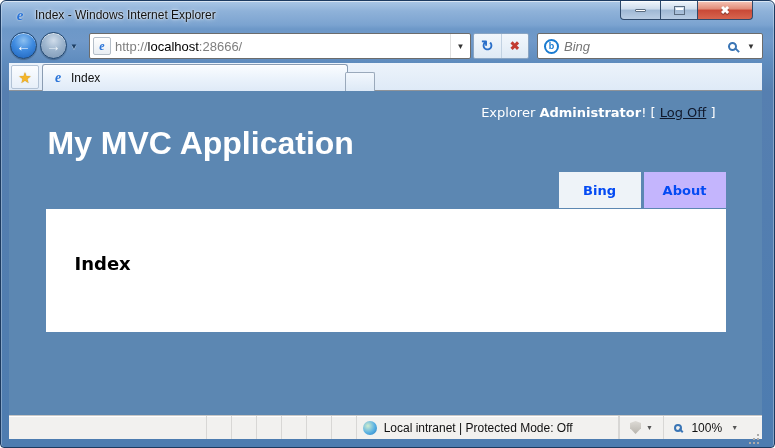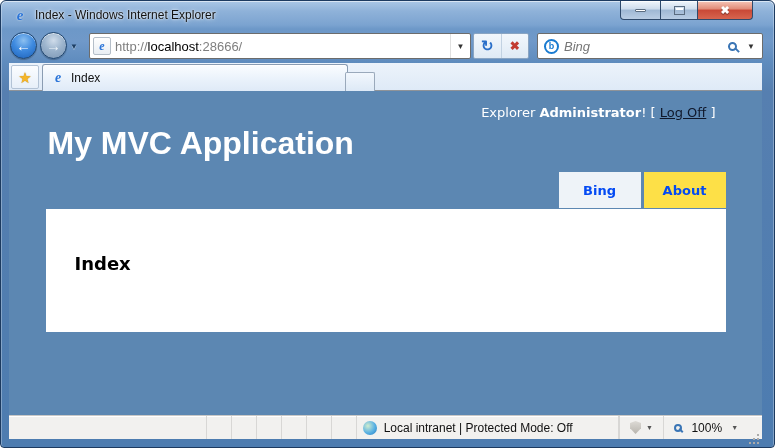--- a/index.html
+++ b/index.html
@@ -102,21 +102,21 @@
   .viewport{ position:absolute; left:8px; top:90px; right:12px; height:324px;
     background:#5c87b2; overflow:hidden;
     font-family:"DejaVu Sans", sans-serif; }
   .page-wrap{ width:680px; margin:0 auto; }
   .welcome{ padding:14px 10px 0 0; text-align:right; font-size:13px; color:#fff; }
   .welcome b{ font-weight:bold; }
   .logoff{ color:#0f172a; text-decoration:underline; cursor:pointer; }
   .app-title{ margin:5px 0 10px 2px; font-family:"Liberation Sans", sans-serif;
     font-size:32px; font-weight:bold; color:#fff; letter-spacing:0; }
   .main-nav{ display:flex; justify-content:flex-end; margin-top:5px; }
-  .nav-tab{ width:82px; height:36px; margin-left:3px; background:#fde047;
+  .nav-tab{ width:82px; height:36px; margin-left:3px; background:#c4b5fd;
     color:#034af3; font-size:13px; font-weight:bold; text-align:center; line-height:38px; cursor:pointer; }
   .nav-tab.first{ background:#eef3f8; }
   .contentbox{ background:#fff; height:123px; margin-top:1px; }
   .page-heading{ padding:44px 0 0 29px; font-size:18px; font-weight:bold; color:#000; }
 
   
   .statusbar{ position:absolute; left:8px; right:12px; top:414px; height:24px;
     background:#f2f1ef; border-top:1px solid #c9c8c6;
     box-shadow:inset 0 1px 0 #fff; display:flex; align-items:stretch;
     font-size:12px; color:#111; }

